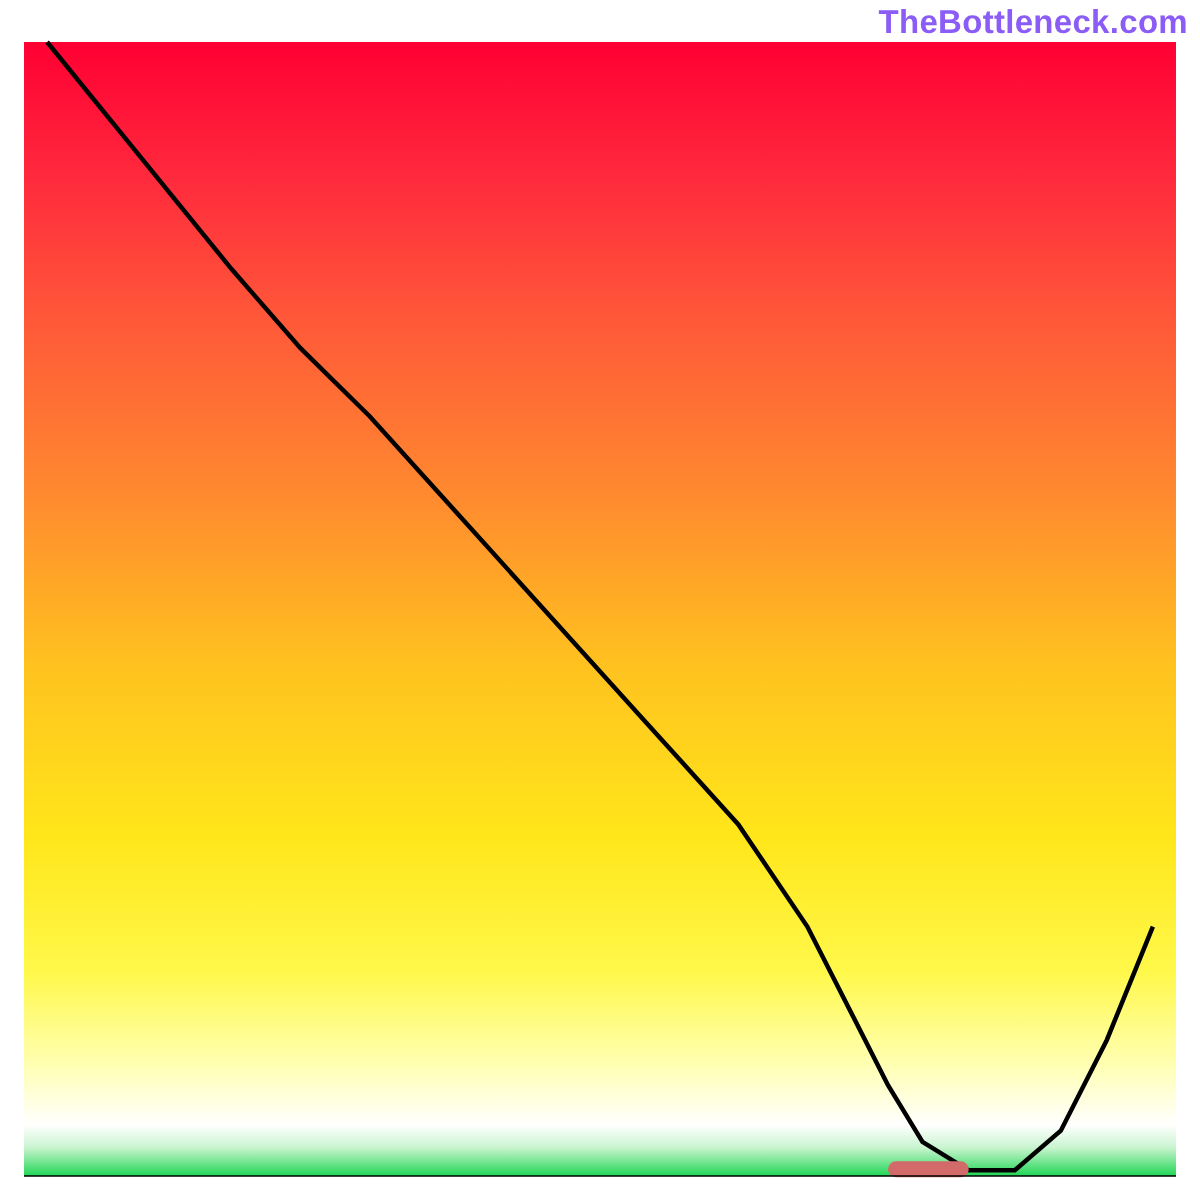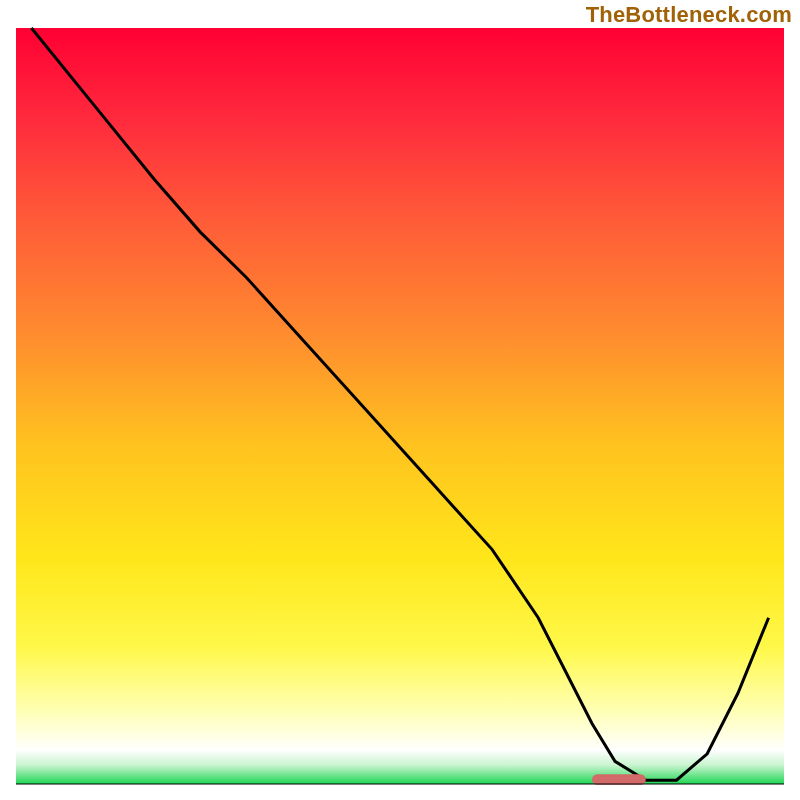--- a/index.html
+++ b/index.html
@@ -14,21 +14,21 @@
     position: relative;
     width: 800px;
     height: 800px;
   }
   .watermark {
     position: absolute;
     top: 2px;
     right: 8px;
     font-size: 22px;
     font-weight: 600;
-    color: #a16207;
+    color: #8b5cf6;
     letter-spacing: 0.2px;
   }
   svg {
     display: block;
   }
 </style>
 </head>
 <body>
 
 <div class="chart-wrap">

